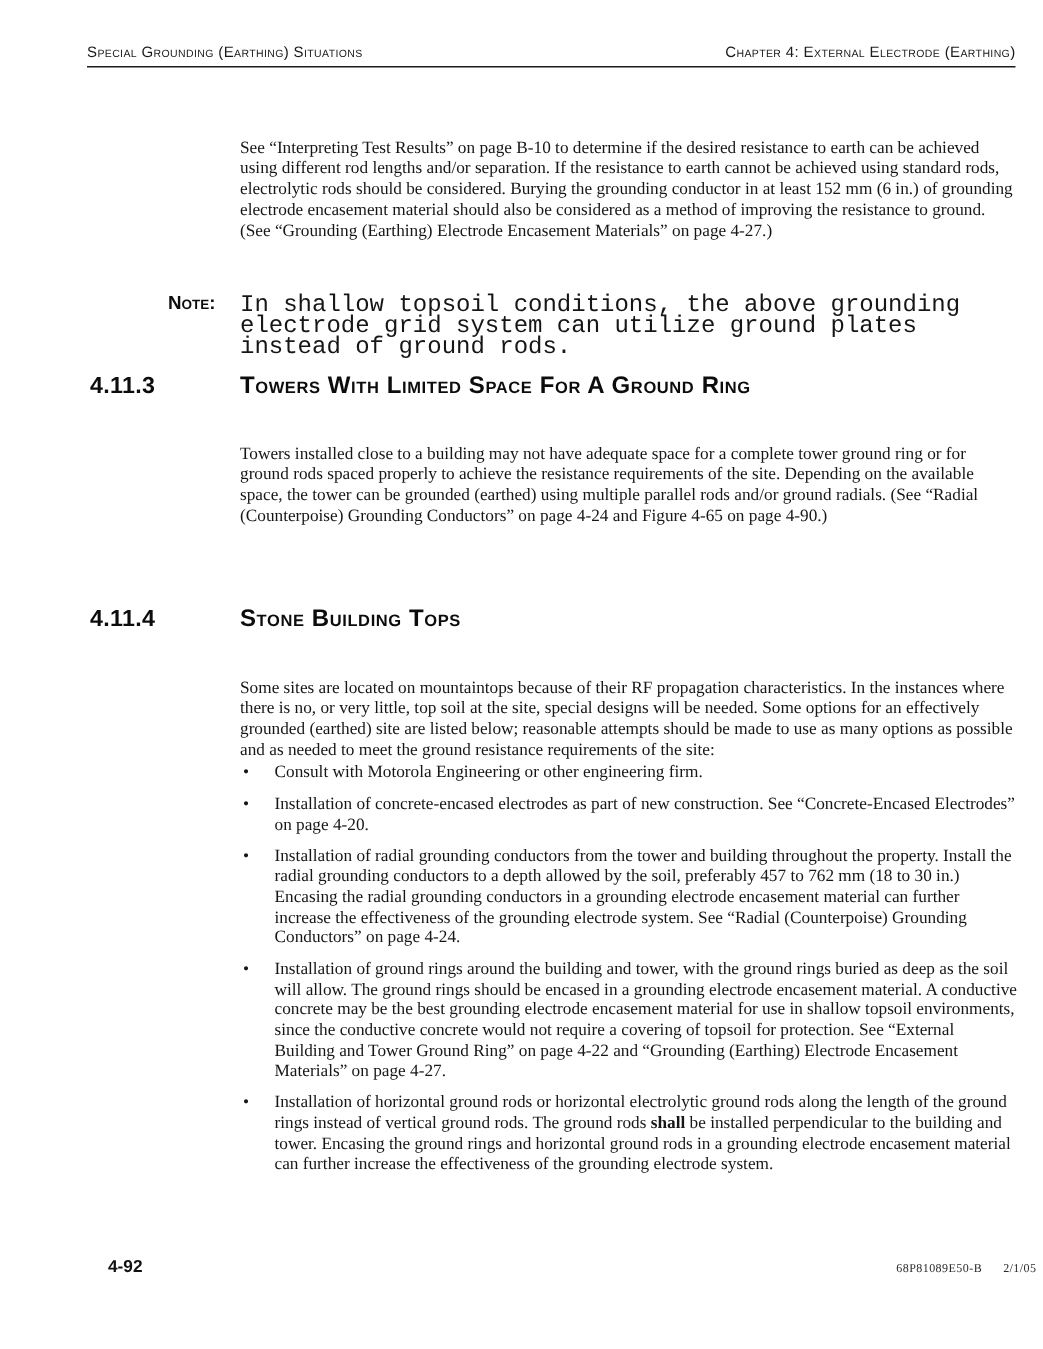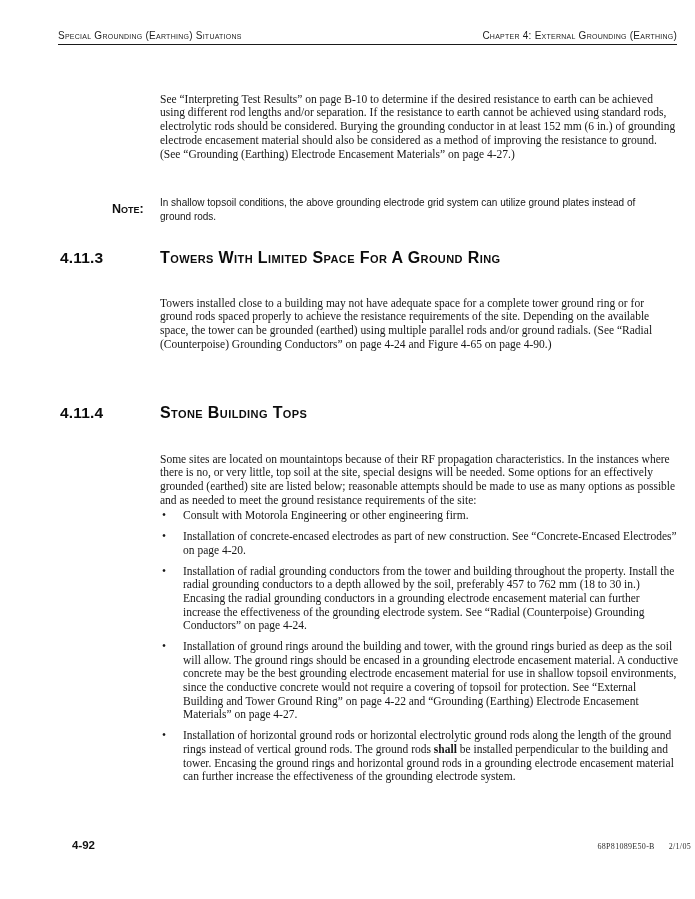--- a/index.html
+++ b/index.html
@@ -48,35 +48,35 @@
     text-align: left;
   }
 
   
   .note-block {
     position: absolute;
     left: 92px;
     top: 196px;
     width: 565px;
     display: flex;
-    align-items: center;
+    align-items: flex-start;
   }
   .note-label {
     font-family: "Liberation Sans", sans-serif;
     font-weight: bold;
     font-variant: small-caps;
     font-size: 12.5px;
     line-height: 13.8px;
     color: #0e0e0e;
     width: 48px;
     flex: 0 0 48px;
   }
   .note-text {
-    font-family: Liberation Sans, sans-serif;
-    font-size: 10px;
+    font-family: Liberation Mono, monospace;
+    font-size: 16px;
     line-height: 14.2px;
     width: 505px;
     color: #161616;
   }
 
   
   .section-heading {
     position: absolute;
     left: 40px;
     width: 617px;
@@ -149,21 +149,21 @@
     gap: 14px;
   }
 </style>
 </head>
 <body>
 
 <div class="page">
 
   <div class="running-header">
     <span>Special Grounding (Earthing) Situations</span>
-    <span>Chapter 4: External Grounding (Earthing)</span>
+    <span>Chapter 4: External Electrode (Earthing)</span>
   </div>
 
   <p class="bodytext" style="top:81px;">See “Interpreting Test Results” on page B-10 to determine if the desired resistance to earth can be achieved using different rod lengths and/or separation. If the resistance to earth cannot be achieved using standard rods, electrolytic rods should be considered. Burying the grounding conductor in at least 152 mm (6 in.) of grounding electrode encasement material should also be considered as a method of improving the resistance to ground. (See “Grounding (Earthing) Electrode Encasement Materials” on page 4-27.)</p>
 
   <div class="note-block">
     <span class="note-label">Note:</span>
     <span class="note-text">In shallow topsoil conditions, the above grounding electrode grid system can utilize ground plates instead of ground rods.</span>
   </div>
 
   <div class="section-heading" style="top:249px;">

